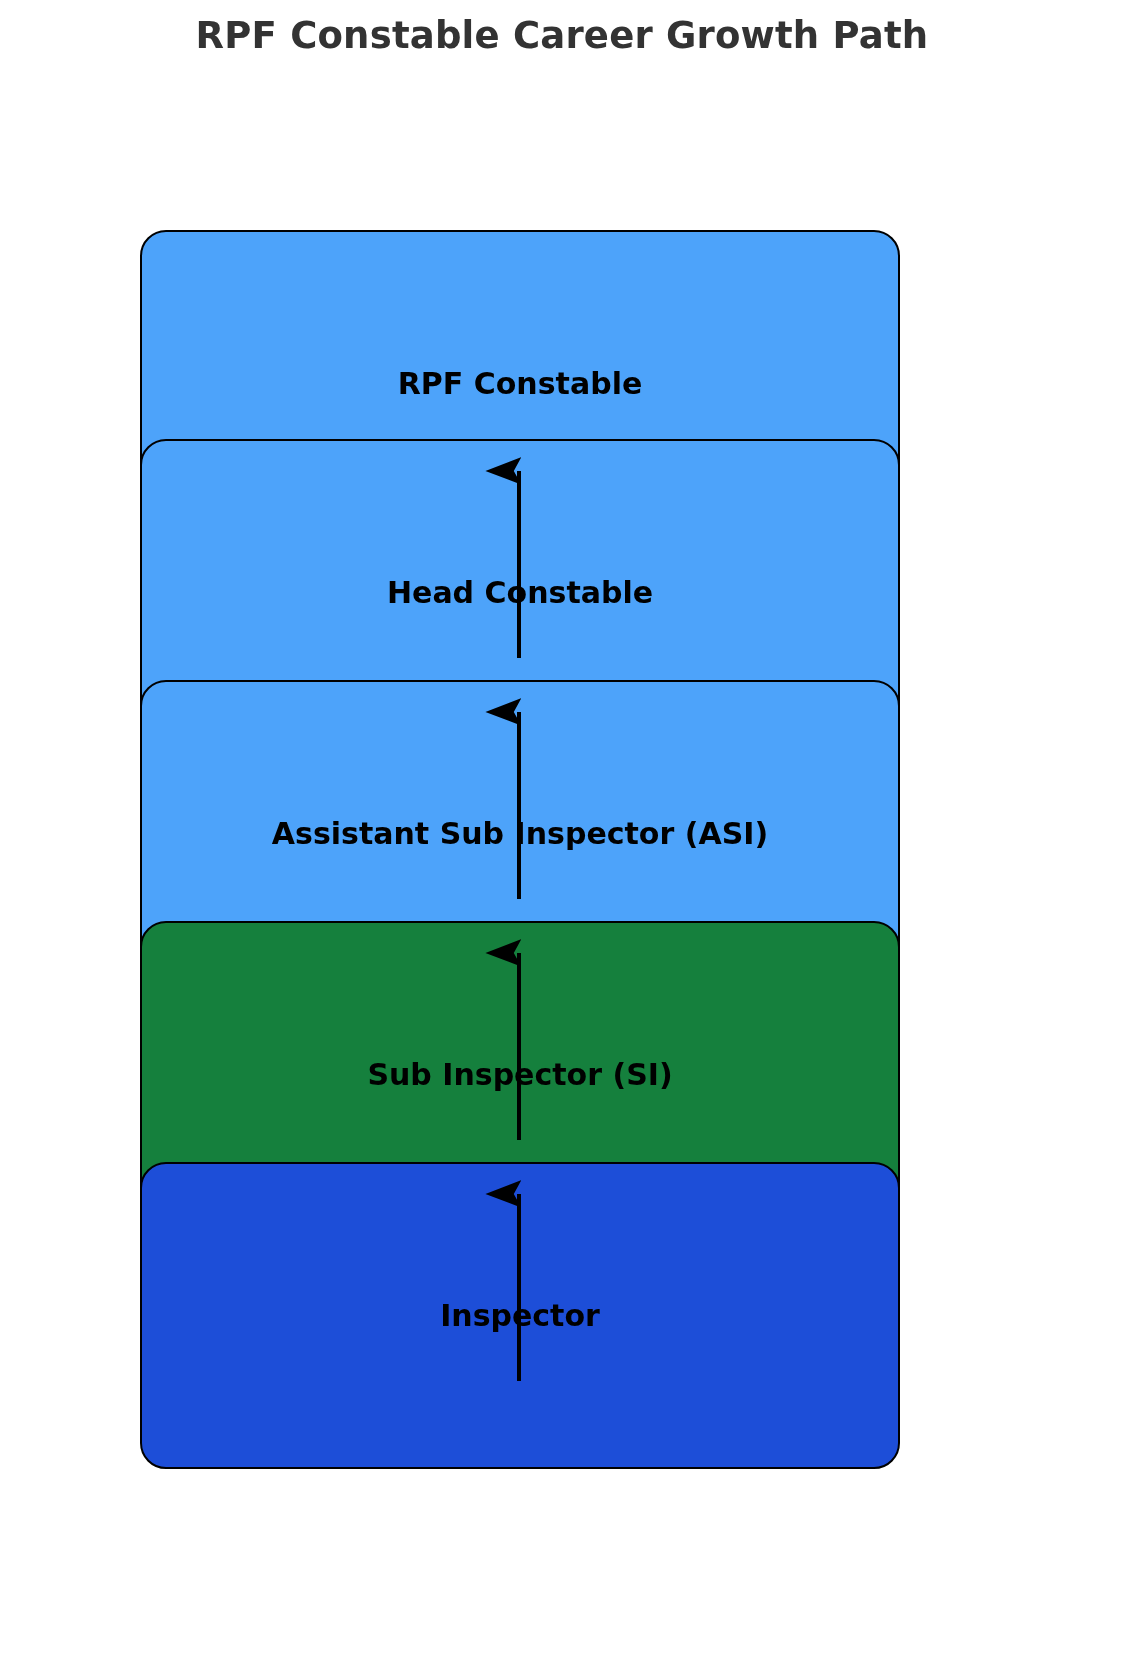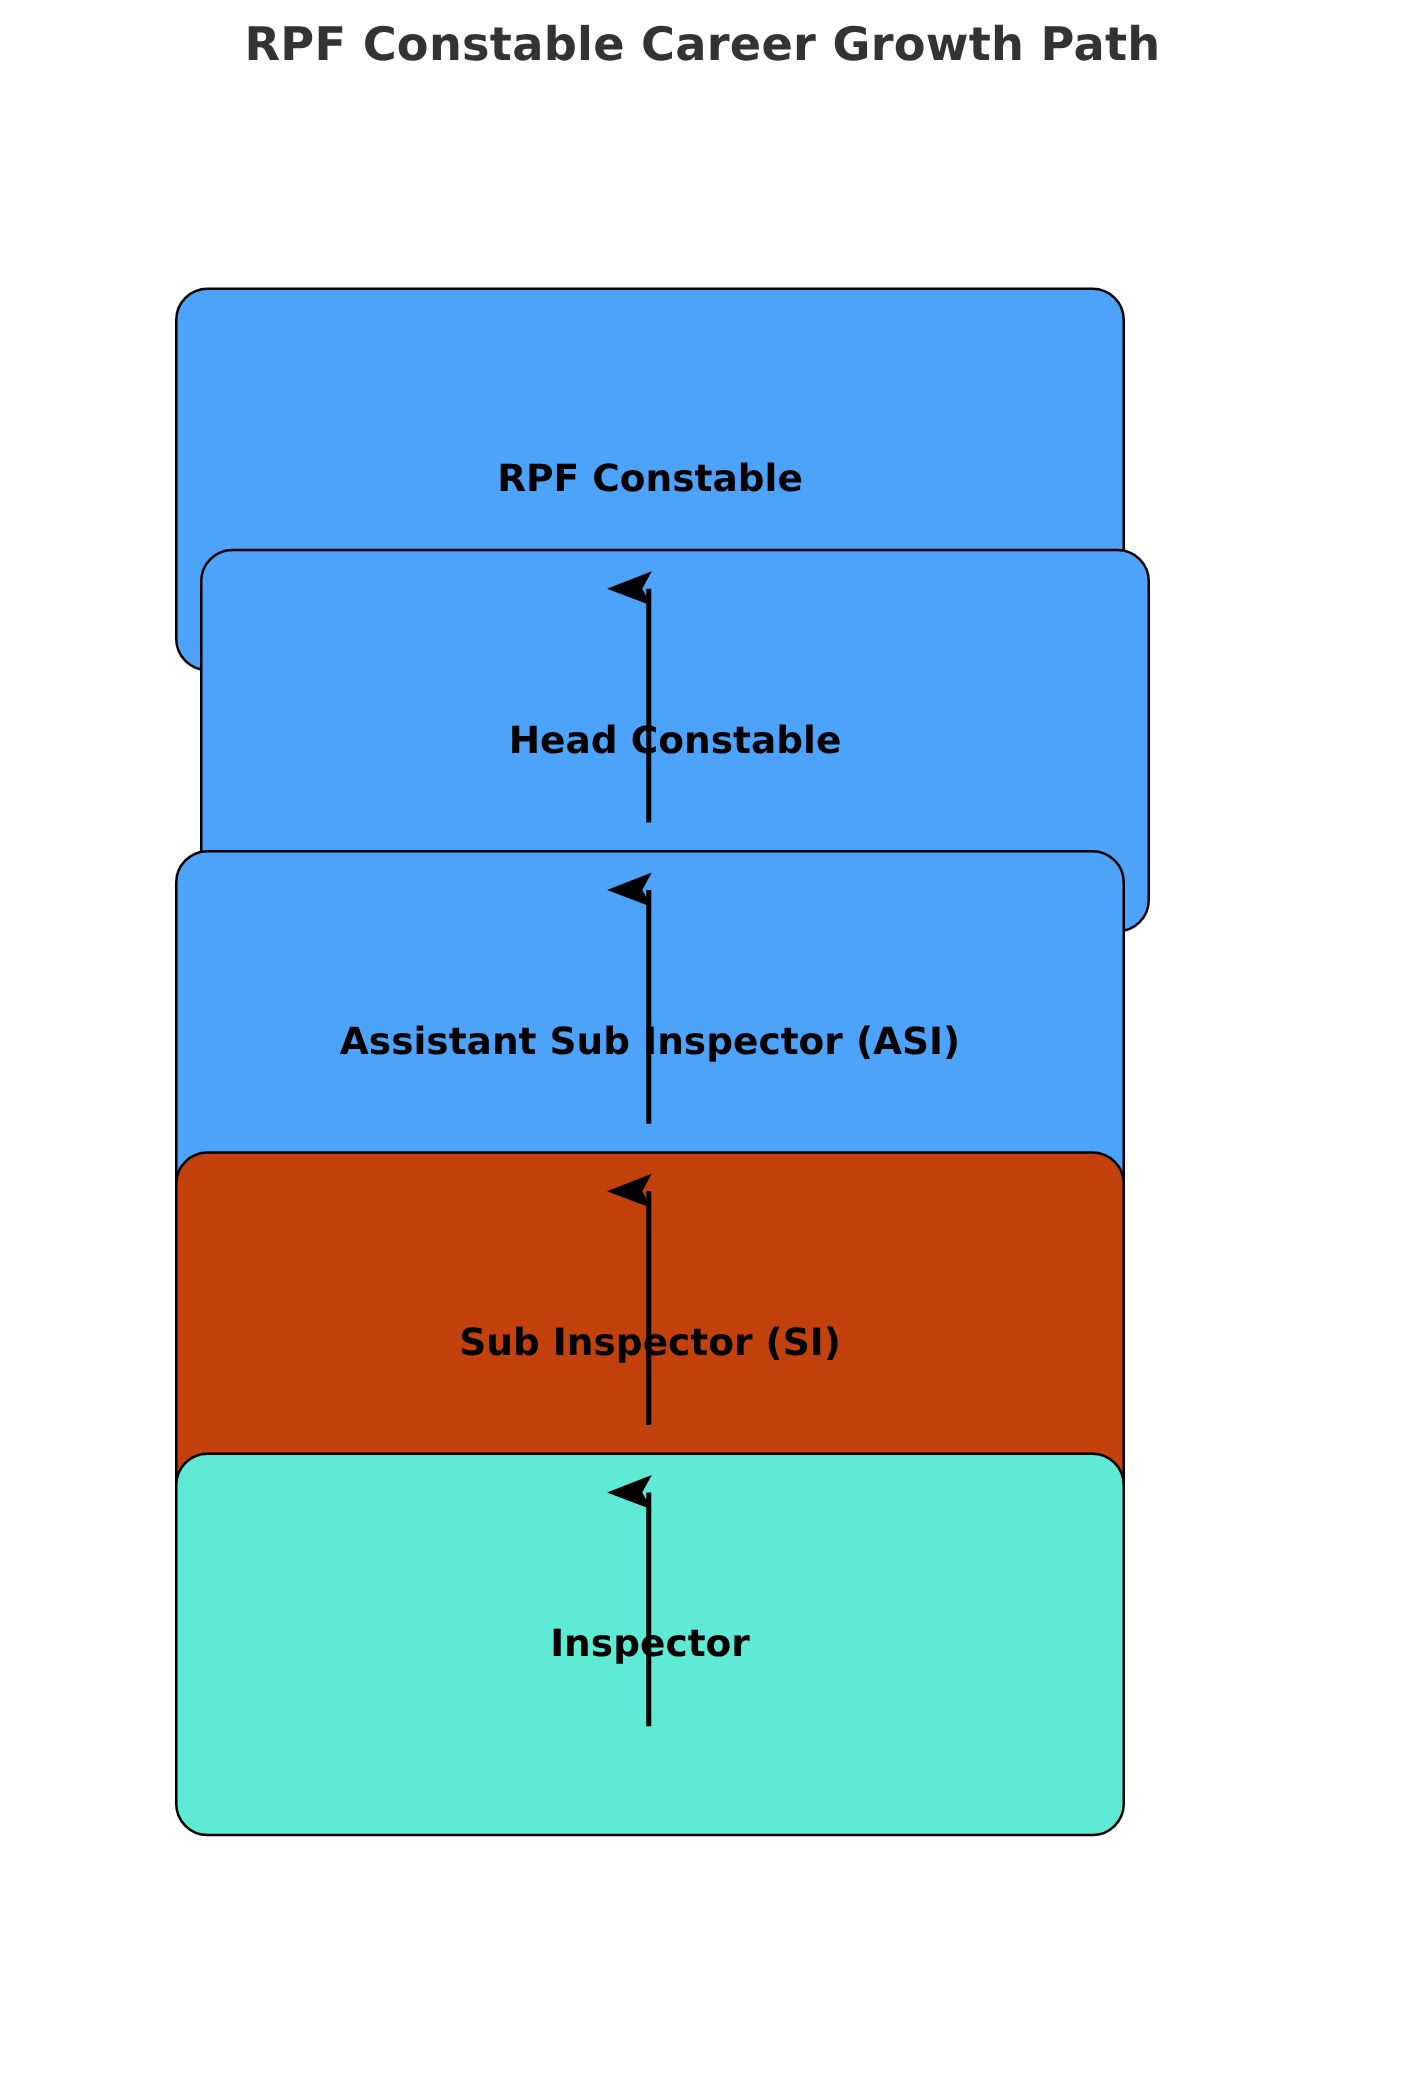--- a/index.html
+++ b/index.html
@@ -75,27 +75,27 @@
         <line x1="519" y1="899" x2="519" y2="712" stroke="#000000" stroke-width="4" marker-end="url(#arrowhead)"></line>
         <line x1="519" y1="1140" x2="519" y2="953" stroke="#000000" stroke-width="4" marker-end="url(#arrowhead)"></line>
         <line x1="519" y1="1381" x2="519" y2="1194" stroke="#000000" stroke-width="4" marker-end="url(#arrowhead)"></line>
       </g>
   </svg>
 
   <div id="node-layer">
       <div class="stage-node" style="left: 140px; top: 198px; width: 760px; height: 307px; background: rgb(77, 163, 250); border-color: rgb(0, 0, 0); z-index: 10; margin-top: 32px;">
         <div class="stage-label">RPF Constable</div>
       </div>
-      <div class="stage-node" style="left: 140px; top: 439px; width: 760px; height: 307px; background: rgb(77, 163, 250); border-color: rgb(0, 0, 0); z-index: 11; margin-left: 20px;">
+      <div class="stage-node" style="left: 140px; top: 439px; width: 760px; height: 307px; background: rgb(77, 163, 250); border-color: rgb(0, 0, 0); z-index: 11;">
         <div class="stage-label">Head Constable</div>
       </div>
       <div class="stage-node" style="left: 140px; top: 680px; width: 760px; height: 307px; background: rgb(77, 163, 250); border-color: rgb(0, 0, 0); z-index: 12;">
         <div class="stage-label">Assistant Sub Inspector (ASI)</div>
       </div>
-      <div class="stage-node" style="left: 140px; top: 921px; width: 760px; height: 307px; background: #c2410c; border-color: rgb(0, 0, 0); z-index: 13;">
+      <div class="stage-node" style="left: 140px; top: 921px; width: 760px; height: 307px; background: #15803d; border-color: rgb(0, 0, 0); z-index: 13;">
         <div class="stage-label">Sub Inspector (SI)</div>
       </div>
-      <div class="stage-node" style="left: 140px; top: 1162px; width: 760px; height: 307px; background: #5eead4; border-color: rgb(0, 0, 0); z-index: 14;">
+      <div class="stage-node" style="left: 140px; top: 1162px; width: 760px; height: 307px; background: #1d4ed8; border-color: rgb(0, 0, 0); z-index: 14;">
         <div class="stage-label">Inspector</div>
       </div>
     </div>
 
 </div>
 
 </body></html>

